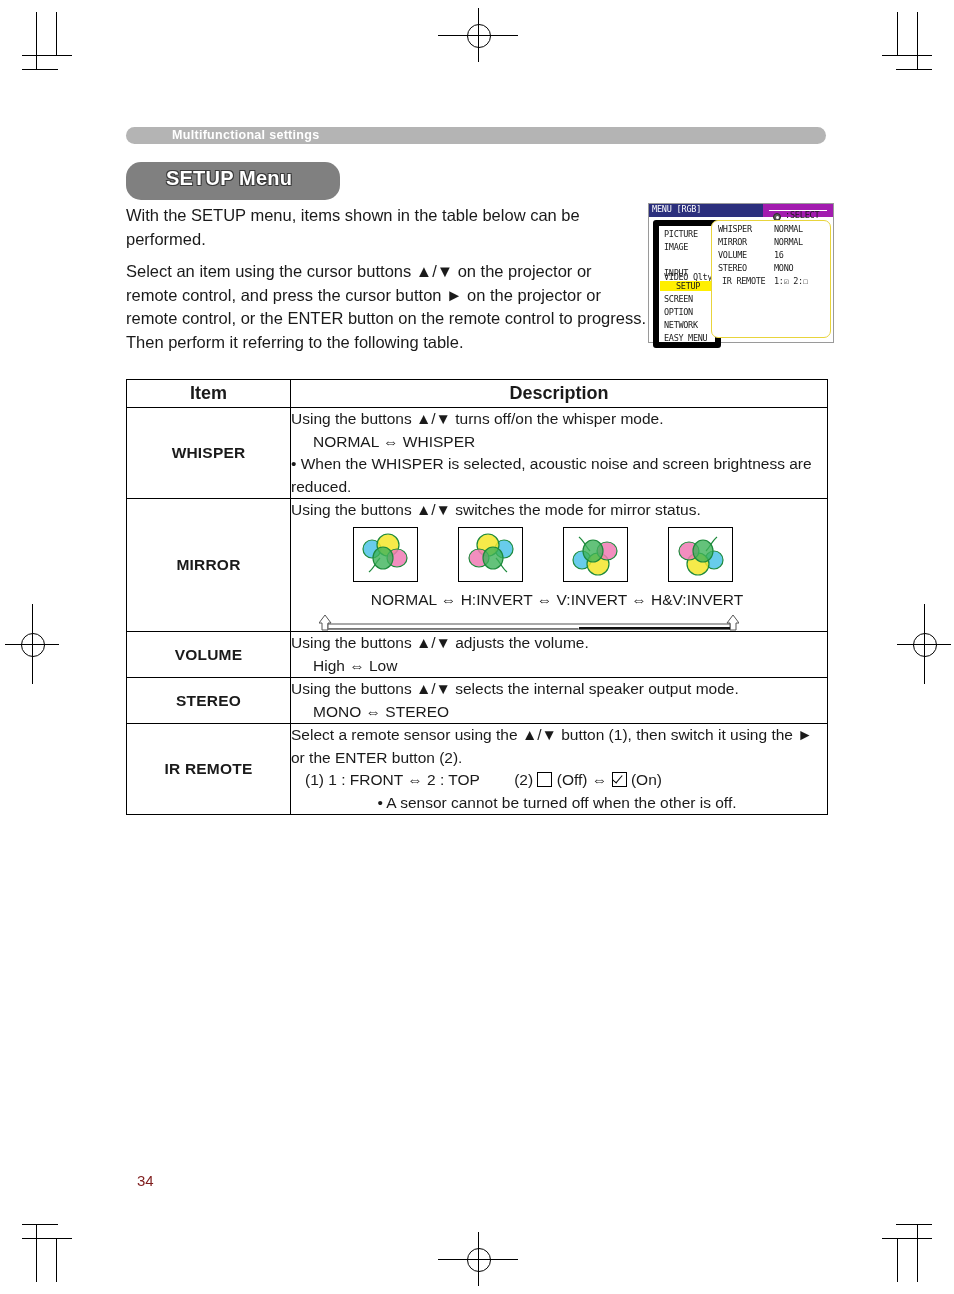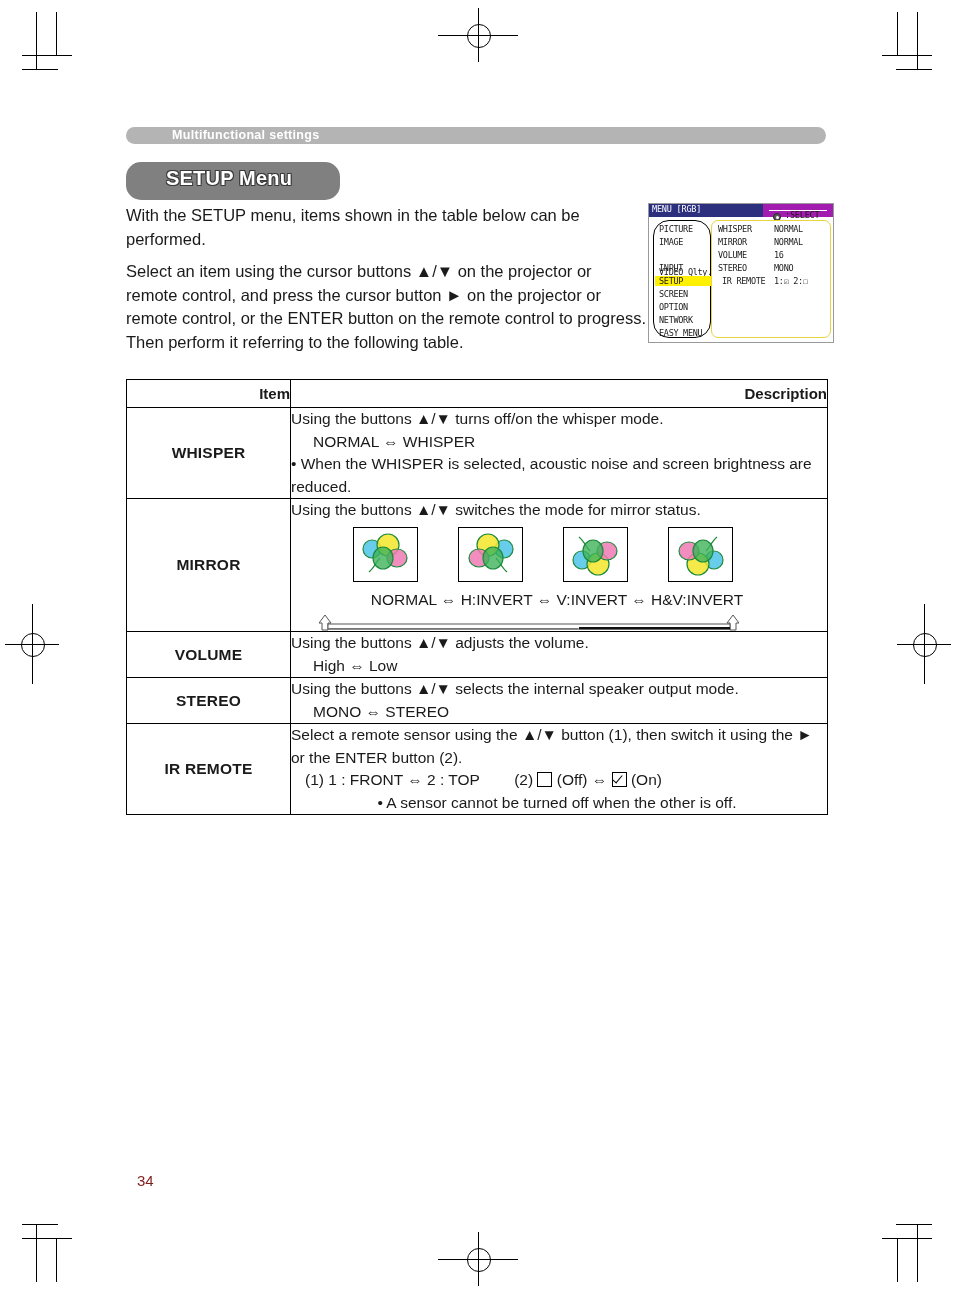--- a/index.html
+++ b/index.html
@@ -40,33 +40,33 @@
   .osd-title .t{position:absolute;left:3px;top:0px;font-size:8.5px;color:#ffffff;letter-spacing:-.2px;}
   .osd-select{position:absolute;right:0;top:0;width:70px;height:13px;background:#ffffff;
               border:6px solid #a21caf;box-sizing:border-box;}
   .osd-select .t{position:absolute;left:16px;top:0px;font-size:8.5px;color:#1a1a1a;letter-spacing:-.2px;}
   .sel-icon{position:absolute;left:4px;top:2.5px;width:8px;height:8px;border-radius:50%;
             background:#5a5a5a;border:1px solid #2a2a2a;box-sizing:border-box;}
   .sel-icon:after{content:"";position:absolute;left:2px;top:2px;width:3px;height:3px;
             background:#ffffff;border-radius:50%;}
 
   .osd-left{position:absolute;left:4px;top:16px;width:56px;height:116px;
-            border:1px solid #000000;border-radius:16px;background:#ffffff;}
+            border:6px solid #000000;border-radius:3px;background:#ffffff;}
   .osd-right{position:absolute;left:62px;top:16px;width:118px;height:116px;
              border:1px solid #e8d43c;border-radius:7px;background:#ffffff;}
   .osd-li{position:absolute;left:5px;font-size:8.5px;color:#1a1a1a;letter-spacing:-.3px;white-space:nowrap;}
-  .osd-li.hl{left:1px;width:64px;background:#ffef00;padding-left:4px;box-sizing:border-box;}
+  .osd-li.hl{left:1px;width:64px;background:#ffef00;padding-left:16px;box-sizing:border-box;}
   .osd-row{position:absolute;font-size:8.5px;color:#1a1a1a;letter-spacing:-.3px;white-space:nowrap;}
 
   
   table.main{position:absolute;left:126px;top:379px;width:702px;border-collapse:collapse;
              table-layout:fixed;}
   table.main td,table.main th{border:1px solid #000;padding:0;vertical-align:middle;}
   .col-item{width:164px;}
-  th.hd{height:27px;font-size:15px;font-weight:bold;text-align:right;}
+  th.hd{height:27px;font-size:18px;font-weight:bold;text-align:center;}
   td.item{text-align:center;font-size:15.5px;font-weight:bold;letter-spacing:.2px;}
   td.desc{padding:7px 0 8px 10px;font-size:15.5px;line-height:22.5px;text-align:left;}
   .ind{padding-left:22px;display:block;}
   .bul{display:block;}
 
   
   .mirror-row{position:relative;height:60px;margin:5px 0 2px 0;}
   .mbox{position:absolute;top:0;width:63px;height:53px;border:1.6px solid #000;
         background:#ffffff;overflow:hidden;}
   .mbox svg{display:block;width:63px;height:53px;}

